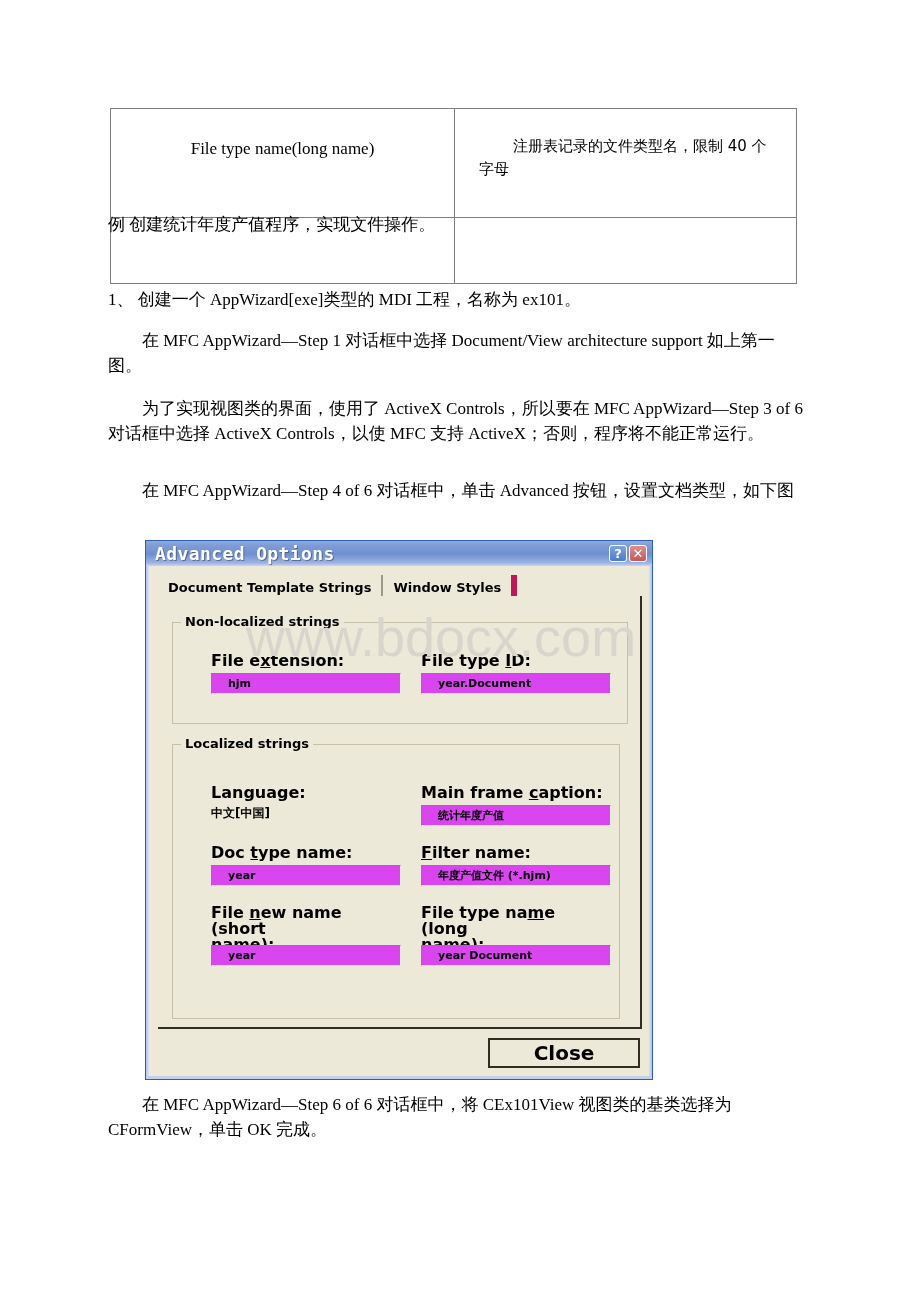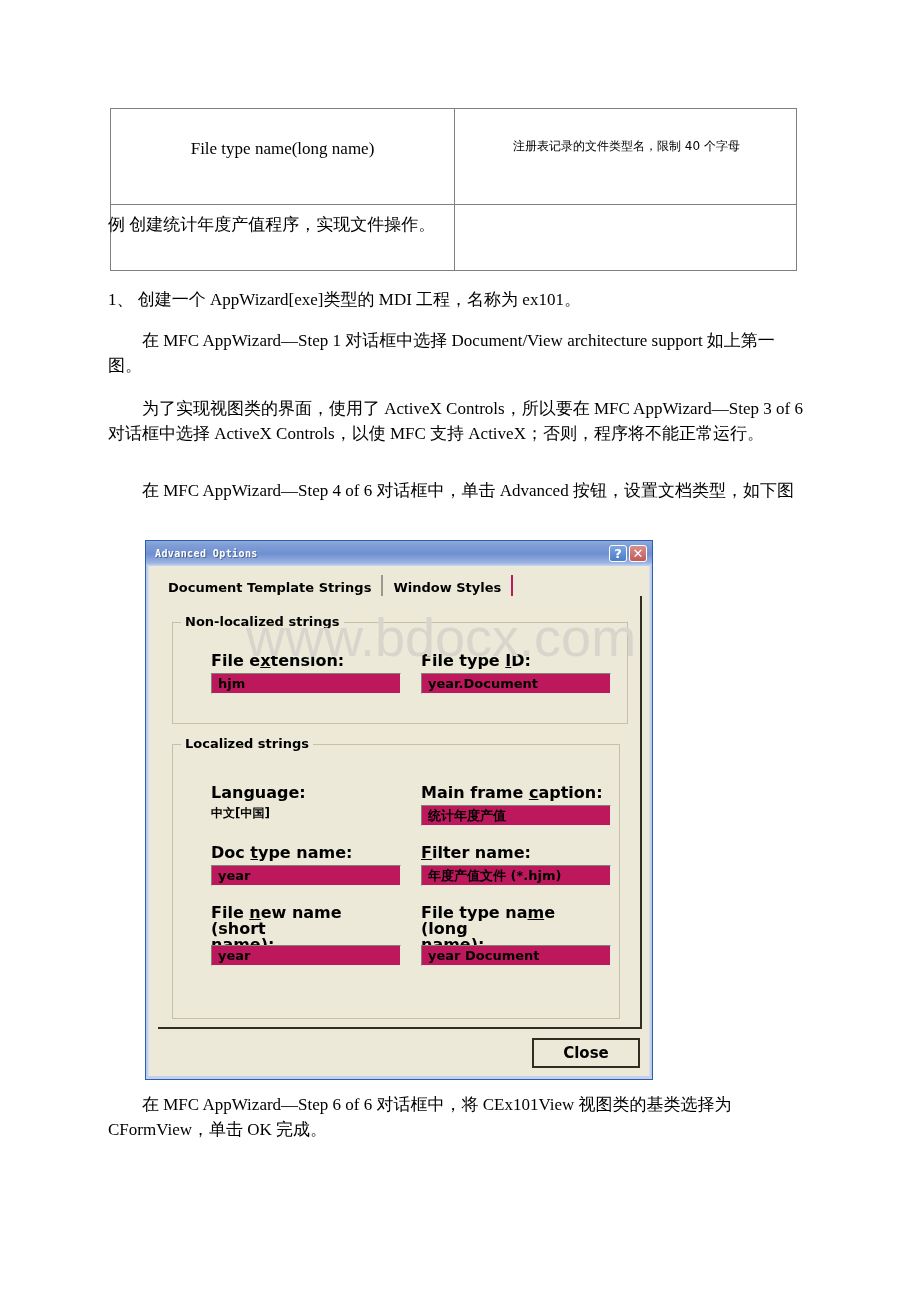--- a/index.html
+++ b/index.html
@@ -41,21 +41,21 @@
   .doc-table .col-b { width: 305px; }
   .cell-center {
     text-align: center;
     font-size: 17px;
     line-height: 22px;
     padding-top: 11px;
     padding-bottom: 26px;
     font-family: "Liberation Serif", serif;
   }
   .cell-cn {
-    font-size: 12px;
+    font-size: 15px;
     line-height: 23px;
     padding: 8px 6px 18px 6px;
     text-indent: 34px;
     font-family: "DejaVu Sans", "Liberation Serif", serif;
   }
   .cell-empty { height: 29px; }
 
   
   .para {
     position: absolute;
@@ -108,21 +108,21 @@
     left: 0; top: 0; right: 0;
     height: 25px;
     background: linear-gradient(to bottom, #8fa9de 0%, #7f9cd6 18%, #6e8fd0 52%, #9db4e2 88%, #c9d6ef 100%);
     display: flex;
     align-items: center;
   }
   .title-text {
     margin-left: 9px;
     color: #ffffff;
     font-family: "DejaVu Sans Mono", monospace;
-    font-size: 10px;
+    font-size: 18px;
     font-weight: bold;
     letter-spacing: 0.4px;
     text-shadow: 1px 1px 0 rgba(0,0,0,0.35);
     white-space: nowrap;
   }
   .title-btns {
     margin-left: auto;
     margin-right: 5px;
     display: flex;
     gap: 2px;
@@ -172,21 +172,21 @@
     font-size: 13px;
     font-weight: bold;
     color: #000;
     background: #ece9d8;
     white-space: nowrap;
   }
   .tab.active {
     border-right: 2px solid #9a9a8a;
   }
   .tab.inactive {
-    border-right: 2px solid #be185d;
+    border-right: 6px solid #be185d;
   }
 
   
   .tabpage {
     position: absolute;
     left: 8px; top: 28px; right: 6px; bottom: 46px;
     background: #ece9d8;
     border-right: 2px solid #2e2e22;
     border-bottom: 2px solid #2e2e22;
   }
@@ -221,30 +221,30 @@
     font-size: 16px;
     font-weight: bold;
     color: #000;
     line-height: 16px;
     white-space: pre-line;
   }
   .flabel u { text-decoration: underline; }
   .finput {
     position: absolute;
     height: 21px;
-    background: #be185d;
+    background: #d946ef;
     border-top: 1px solid #848476;
     border-left: 1px solid #848476;
     border-right: 1px solid #e8e8e0;
     border-bottom: 1px solid #e8e8e0;
     box-sizing: border-box;
     display: flex;
     align-items: center;
-    padding-left: 6px;
-    font-size: 13px;
+    padding-left: 16px;
+    font-size: 11px;
     font-weight: bold;
     color: #000;
     white-space: nowrap;
     overflow: hidden;
   }
   .finput.cn { font-family: "DejaVu Sans", sans-serif; }
   .fstatic {
     position: absolute;
     font-size: 12px;
     font-weight: bold;
@@ -257,29 +257,29 @@
   .col1 { left: 38px; }
   .col2 { left: 248px; }
   .w-in1 { width: 190px; }
   .w-in2 { width: 190px; }
 
   
   .btn-close {
     position: absolute;
     right: 8px;
     bottom: 7px;
-    width: 108px;
+    width: 152px;
     height: 30px;
     background: #ece9d8;
     border: 2px solid #2e2e22;
     box-sizing: border-box;
     display: flex;
     align-items: center;
     justify-content: center;
-    font-size: 15px;
+    font-size: 20px;
     font-weight: bold;
     color: #000;
     font-family: "DejaVu Sans", sans-serif;
   }
 
   
   .watermark {
     position: absolute;
     left: 246px;
     top: 606px;

